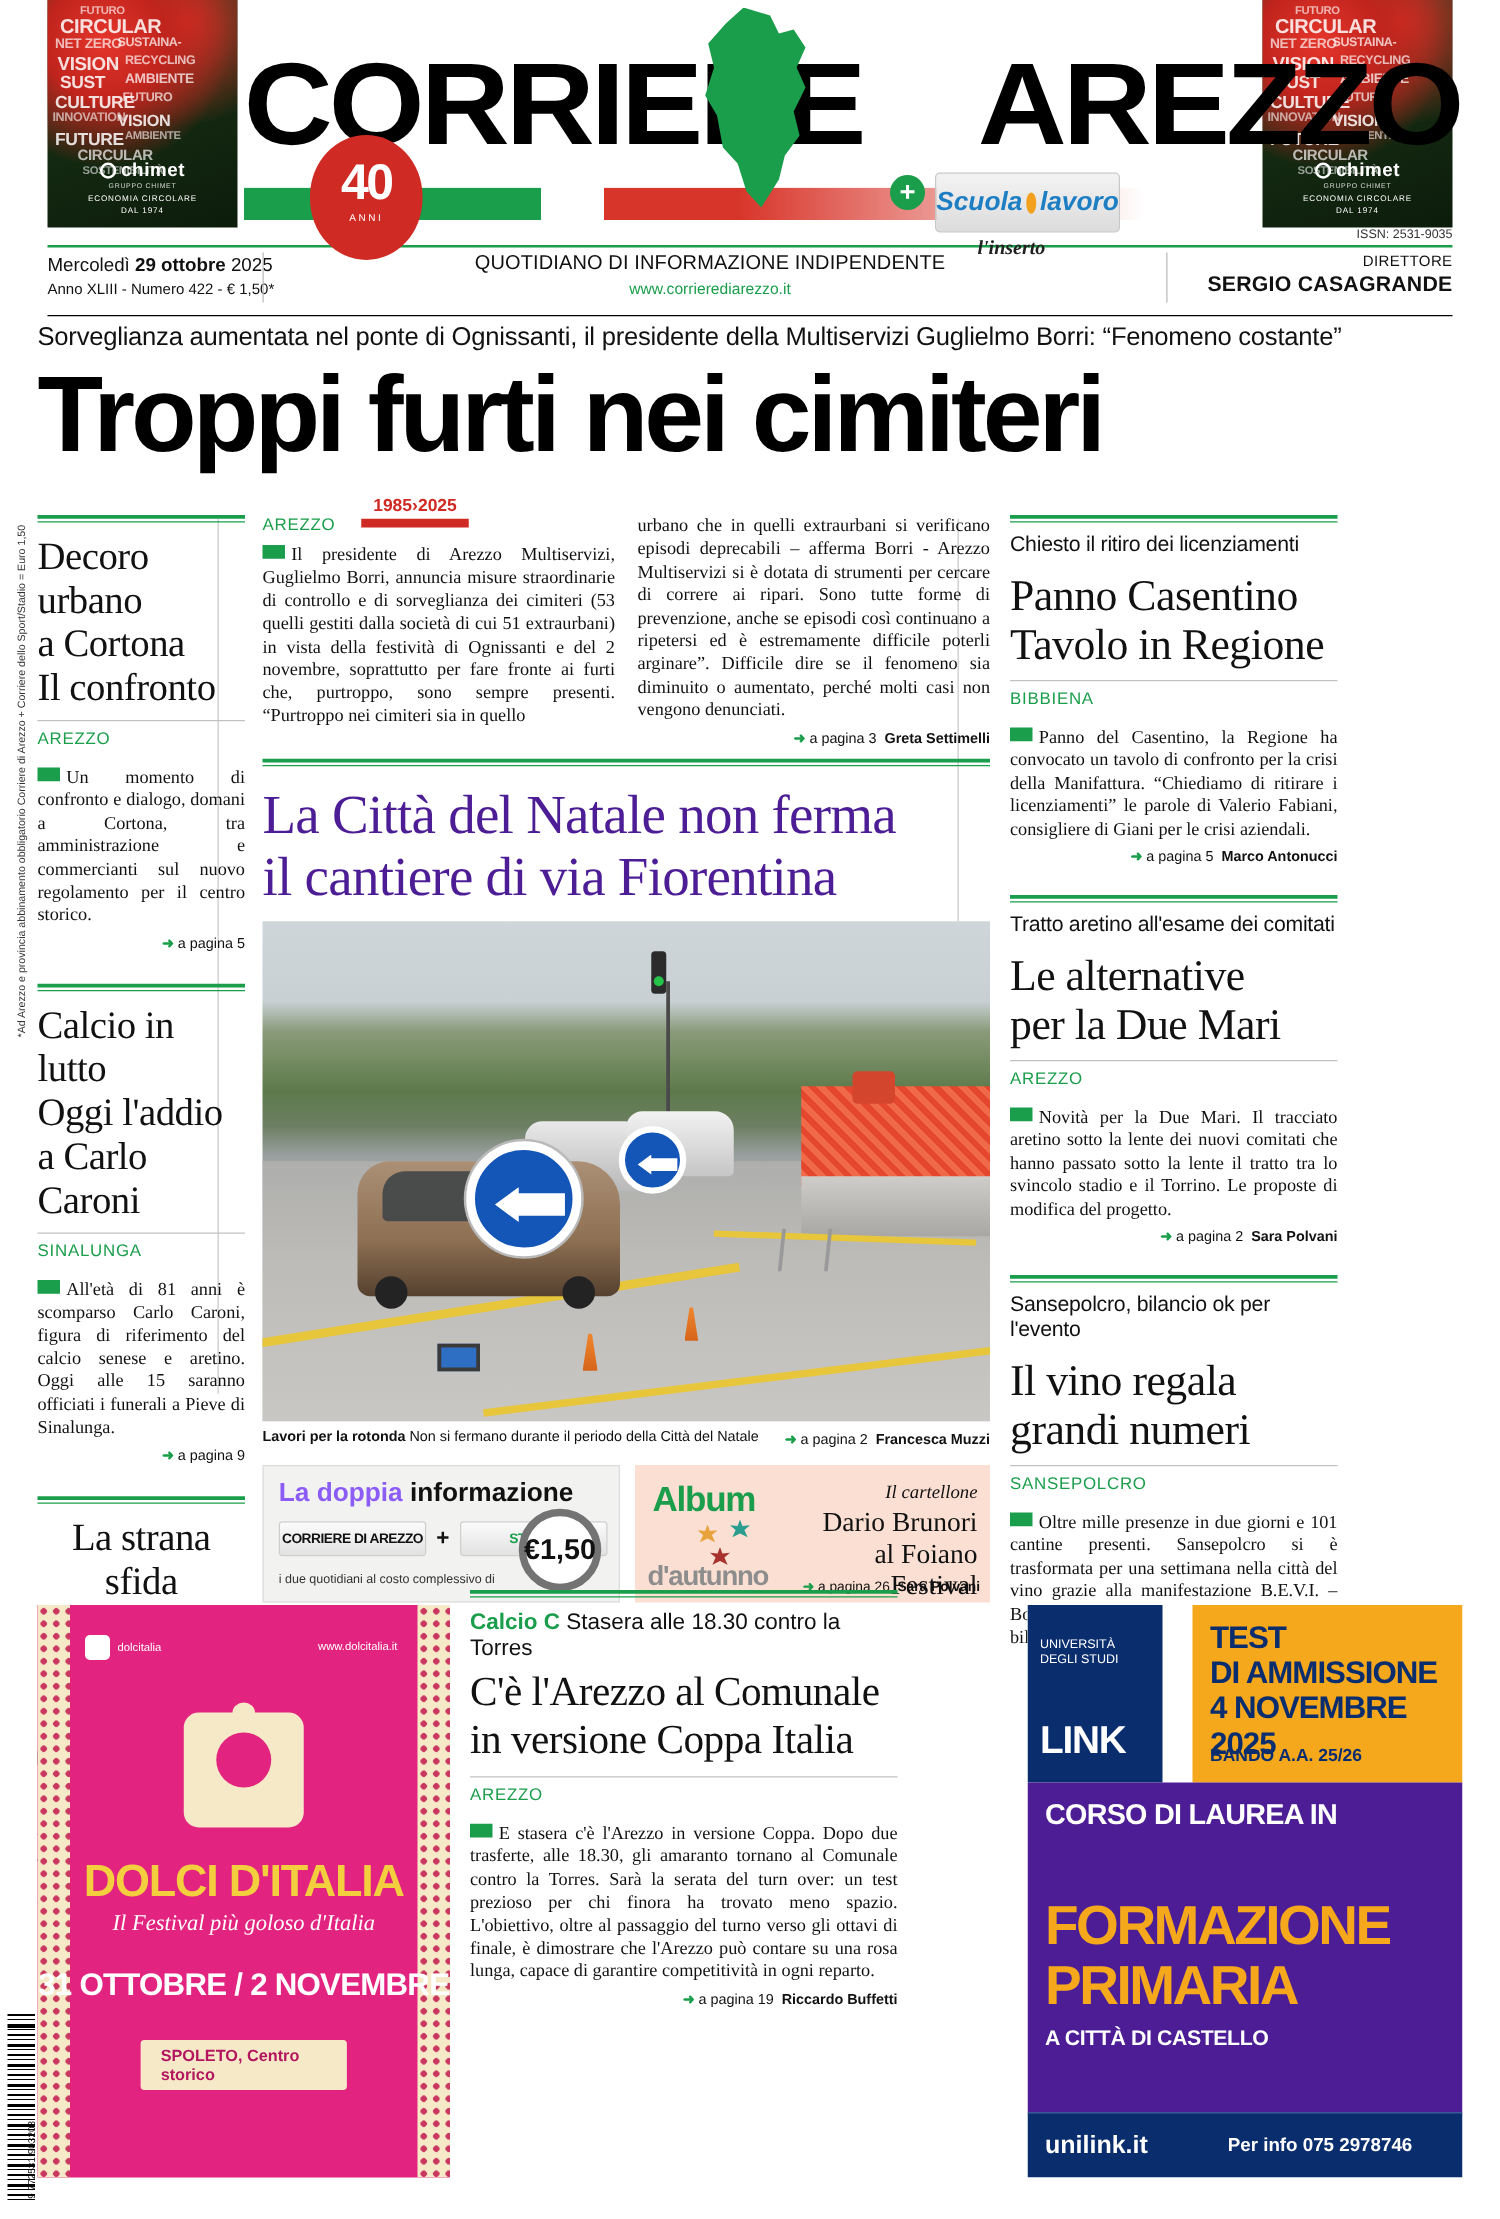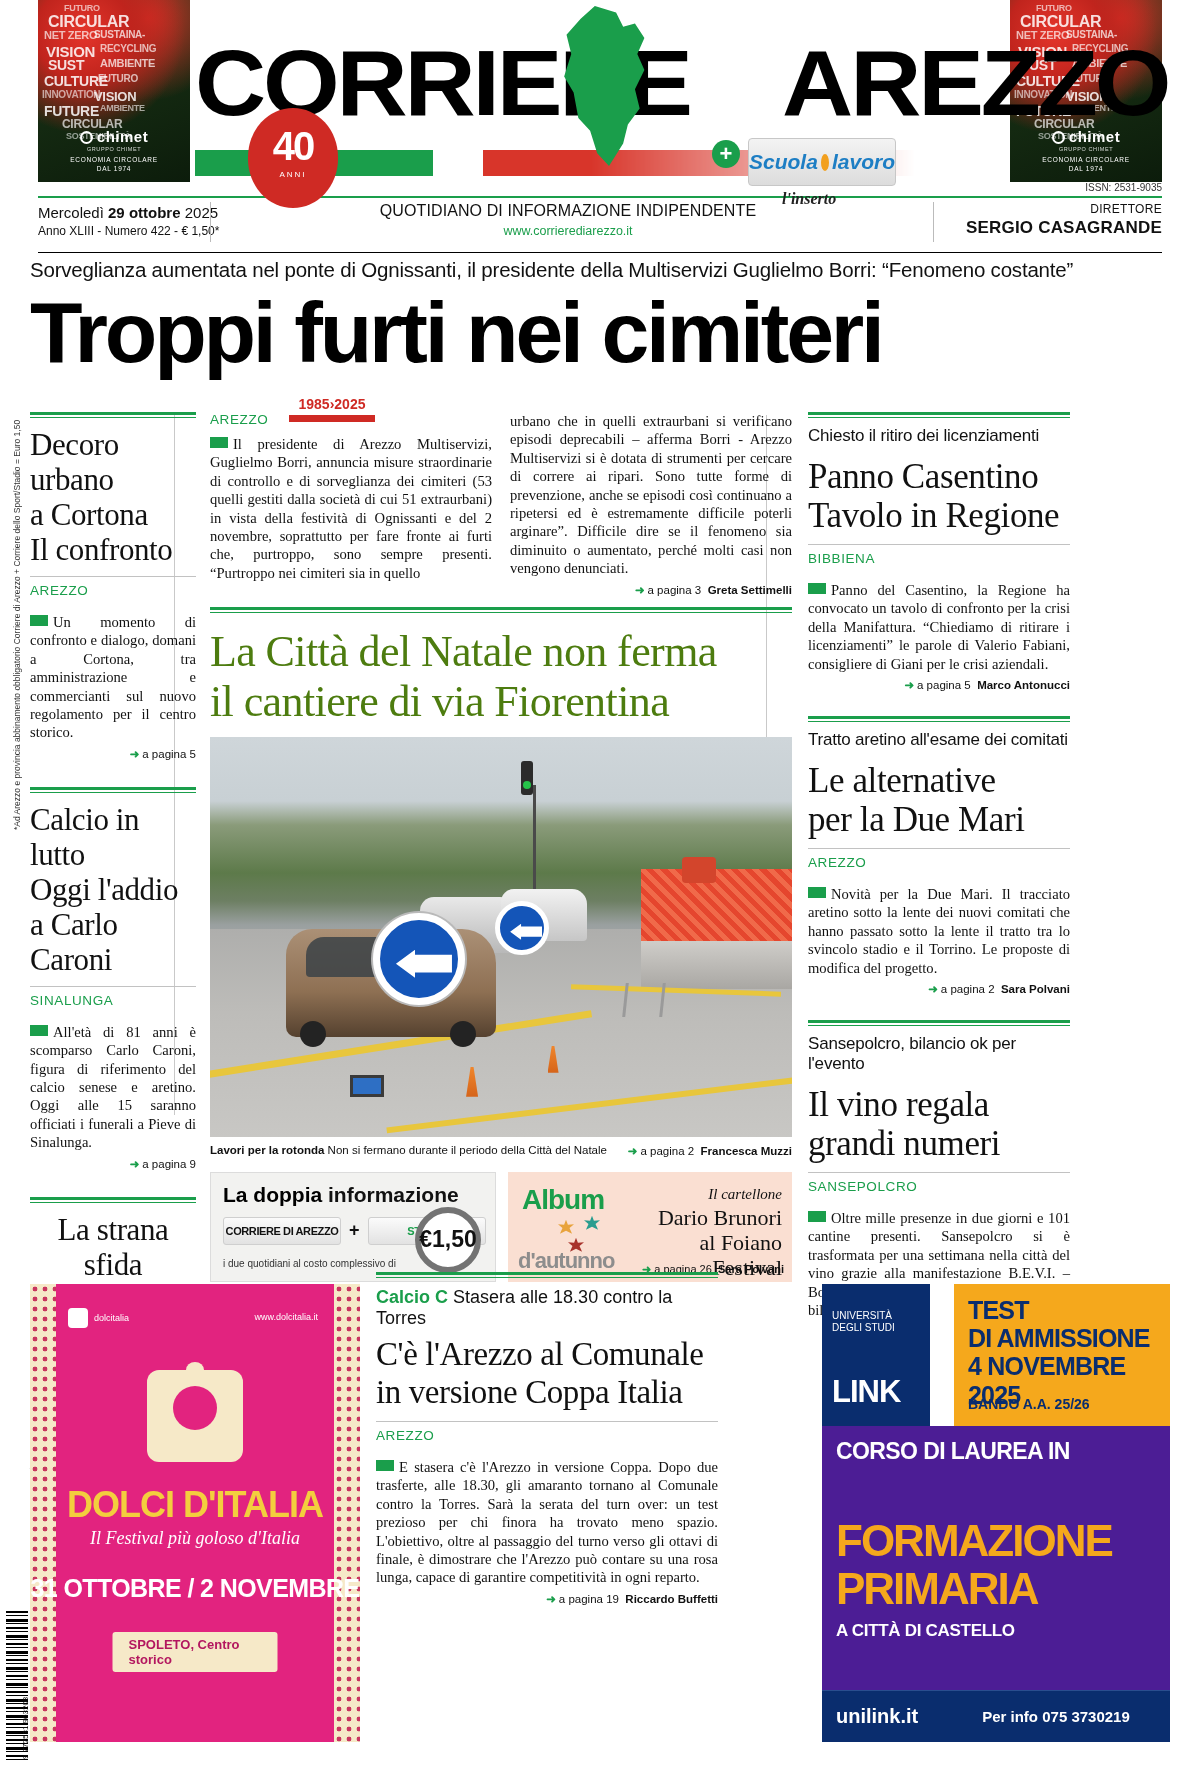--- a/index.html
+++ b/index.html
@@ -203,21 +203,21 @@
   .byline b { font-weight:700; }
   .italic-body { font-style:italic; }
 
   
   .c-flow { column-count:2; column-gap:18px; column-rule:none; }
   .c-kicker { font-family:"Liberation Sans", sans-serif; font-size:13.5px; color:#1a9e4b; letter-spacing:.6px; margin-bottom:8px;}
   .c-body { font-family:"Liberation Serif", serif; font-size:14.6px; line-height:18.4px; text-align:justify; color:#111;}
 
   .feature-title {
     font-family:"Liberation Serif", serif; font-size:44px; line-height:50px;
-    color:#4d7c0f; letter-spacing:-0.6px; padding:14px 0 10px;
+    color:#4c1d95; letter-spacing:-0.6px; padding:14px 0 10px;
   }
   .photo {
     width:100%; height:400px; position:relative; overflow:hidden;
     background:
       linear-gradient(to bottom, #cfd6da 0%, #c8d0d4 16%, #8a9b7a 22%, #5d7a4a 34%, #6d7f63 41%,
                       #9aa0a0 47%, #b3b3b1 58%, #bcbcba 74%, #c6c5c2 100%);
   }
   .ph-road {
     position:absolute; left:0; right:0; bottom:0; height:52%;
     background: linear-gradient(to bottom, #aeaeac 0%, #bdbcb9 40%, #c8c7c4 100%);
@@ -296,21 +296,21 @@
   
   .promos { display:flex; gap:12px; margin-top:16px; }
   .promo1 {
     flex:1 1 0; height:110px; background:#f2f2f0; border:1px solid #dcdcdc;
     position:relative; overflow:hidden;
   }
   .promo1 .p1t {
     position:absolute; left:12px; top:10px;
     font-family:"Liberation Sans", sans-serif; font-size:21px; color:#111;
   }
-  .promo1 .p1t .g { color:#000000; font-weight:700;}
+  .promo1 .p1t .g { color:#8b5cf6; font-weight:700;}
   .promo1 .p1t b { font-weight:700; }
   .promo1 .papers {
     position:absolute; left:12px; top:44px; display:flex; align-items:center; gap:8px;
   }
   .promo1 .pap {
     width:118px; height:28px; background:linear-gradient(to bottom,#fbfbfb,#e2e2e2);
     border:1px solid #cfcfcf; border-radius:3px;
     font-family:"Liberation Sans", sans-serif; font-weight:900; font-size:11px;
     display:flex; align-items:center; justify-content:center; color:#111; letter-spacing:-.4px;
   }
@@ -793,21 +793,21 @@
         <div class="m1">CORSO DI LAUREA IN</div>
         <div class="m2">
           <br>
           <span>FORMAZIONE</span><br>
           <span>PRIMARIA</span>
         </div>
         <div class="m3">A CITTÀ DI CASTELLO</div>
       </div>
       <div class="foot">
         <div class="f1">unilink.it</div>
-        <div class="f2">Per info 075 3730219</div>
+        <div class="f2">Per info 075 2978746</div>
       </div>
     </div>
   </div>
 
   <div class="leftnote">*Ad Arezzo e provincia abbinamento obbligatorio Corriere di Arezzo + Corriere dello Sport/Stadio = Euro 1,50</div>
   <div class="barcode"></div>
   <div class="barcode-txt">9 772531 903203</div>
 
 </div>
 

